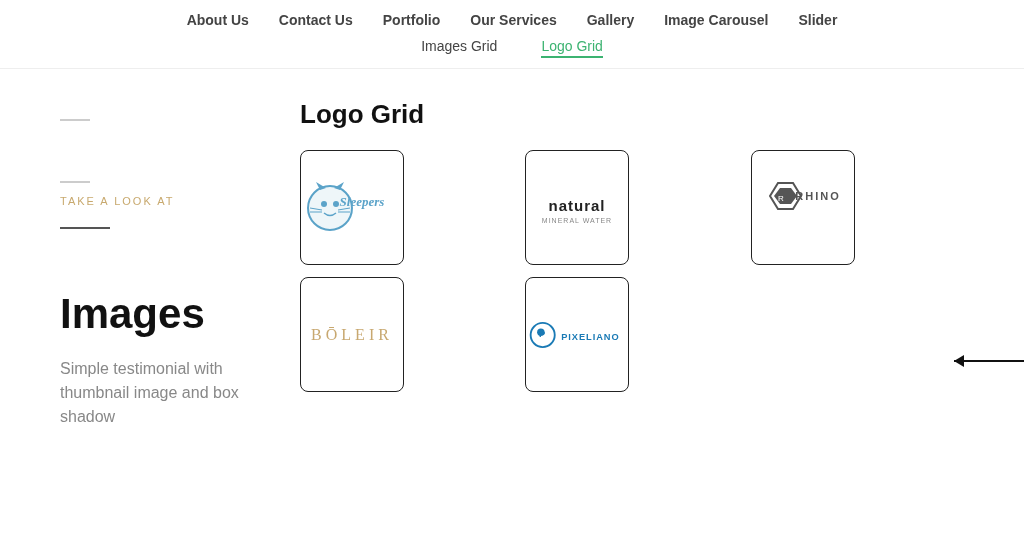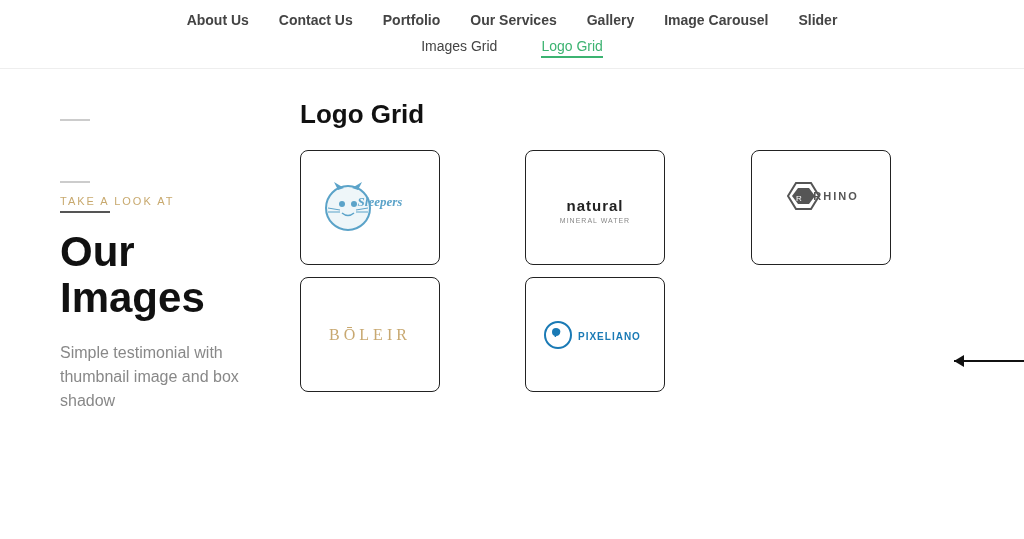--- a/index.html
+++ b/index.html
@@ -66,21 +66,21 @@
       width: 30px;
       height: 2px;
       background: #ccc;
       margin-bottom: 12px;
     }
 
     .take-a-look {
       font-size: 11px;
       letter-spacing: 2px;
       color: #c8a96e;
-      margin-bottom: 4px;
+      margin-bottom: 20px;
       text-transform: uppercase;
     }
 
     .left-hr {
       width: 50px;
       height: 2px;
       background: #555;
       margin-bottom: 16px;
     }
 
@@ -112,21 +112,21 @@
     .logo-grid {
       display: grid;
       grid-template-columns: repeat(3, 1fr);
       gap: 12px;
       position: relative;
     }
 
     .logo-cell {
       border: 1.5px solid #222;
       border-radius: 8px;
-      width: 140px;
+      width: 104px;
       height: 115px;
       display: flex;
       align-items: flex-end;
       justify-content: center;
       background: #fff;
     }
 
     .logo-placeholder {
       display: flex;
       align-items: center;
@@ -179,21 +179,21 @@
 </nav>
 
 <div class="page-content">
 
   <div class="left-panel">
     <div class="left-divider-top"></div>
     <div class="left-divider-mid"></div>
     <div class="take-a-look">TAKE A LOOK AT</div>
     <div class="left-hr"></div>
     <div class="our-clients">
-      <span>Our</span><br>
+      <br>
       <span>Images</span>
     </div>
     <div class="testimonial-desc">Simple testimonial with thumbnail image and box shadow</div>
   </div>
 
   <div class="right-panel">
     <div class="logo-grid-title">Logo Grid</div>
 
     <div class="logo-grid">
 

